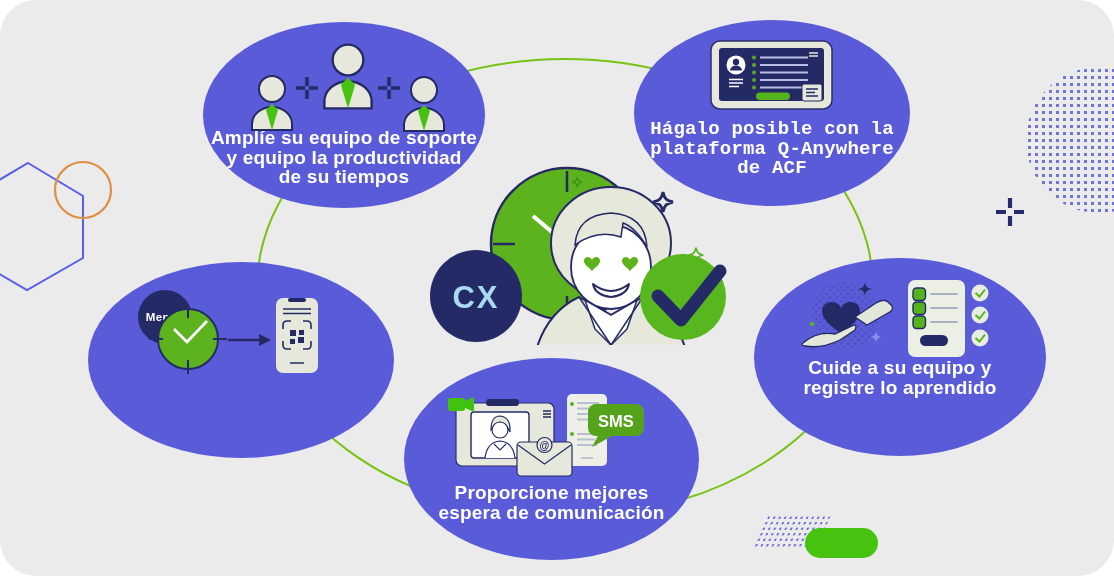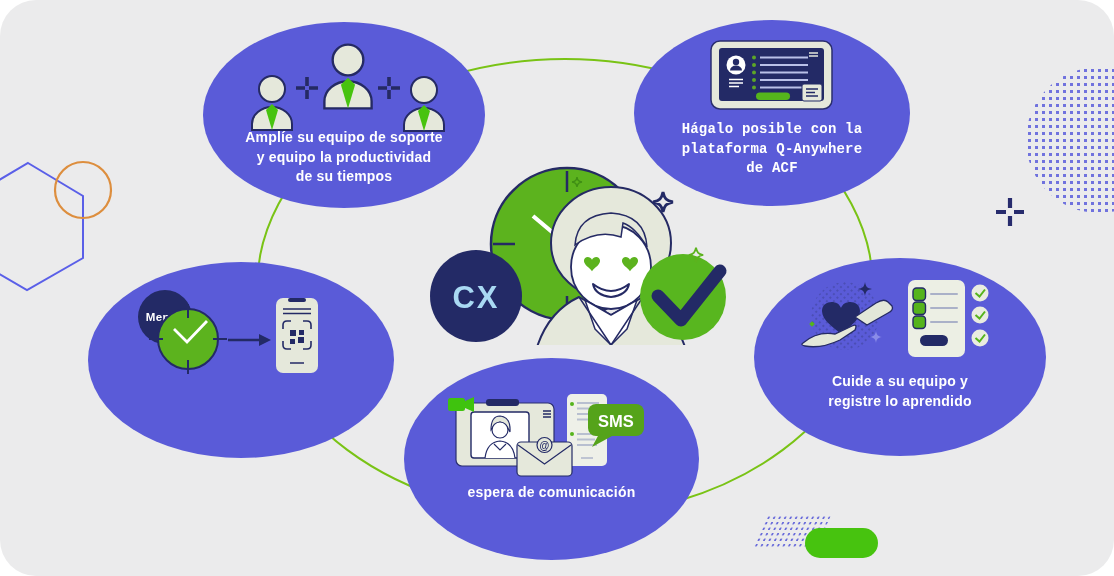--- a/index.html
+++ b/index.html
@@ -3,35 +3,35 @@
 <meta charset="utf-8">
 <style>
   html,body { margin:0; padding:0; background:#ffffff; font-family:"Liberation Sans",sans-serif; }
   .canvas { position:relative; width:1114px; height:576px; background:#ebebec; border-radius:36px; overflow:hidden; }
   svg { display:block; }
   svg text { font-family:"Liberation Sans",sans-serif; }
   .deco { position:absolute; left:0; top:0; }
   .bubble { position:absolute; background:#5a5bd8; border-radius:50%; }
   .bubble .icon { position:absolute; }
   .caption { position:absolute; left:0; right:0; text-align:center; color:#ffffff;
-             font-weight:bold; font-size:14px; line-height:19.5px; letter-spacing:.2px; }
+             font-weight:bold; font-size:19px; line-height:19.5px; letter-spacing:.2px; }
   #b1 { left:203px; top:22px;  width:282px; height:186px; }
   #b1 .caption { top:106px; }
   #b1 .icon { left:37px; top:18px; }
   #b2 { left:634px; top:20px;  width:276px; height:186px; }
   #b2 .caption { top:100px;font-family:Liberation Mono, monospace; }
   #b2 .icon { left:76px; top:20px; }
   #b3 { left:88px;  top:262px; width:306px; height:196px; }
   #b3 .caption { top:124px; }
   #b3 .icon { left:42px; top:23px; }
   #b4 { left:404px; top:358px; width:295px; height:202px; }
   #b4 .caption { top:125px; }
   #b4 .icon { left:37px; top:32px; }
   #b5 { left:754px; top:258px; width:292px; height:198px; }
-  #b5 .caption { top:114px; }
+  #b5 .caption { top:100px; }
   #b5 .icon { left:41px; top:17px; }
   .center-art { position:absolute; left:425px; top:165px; }
   .dots-circle { position:absolute; left:1026px; top:67px; width:146px; height:146px; border-radius:50%;
                  background-image:radial-gradient(circle,#7072de 1.5px,rgba(112,114,222,0) 1.8px);
                  background-size:7px 7px; }
   .dots-patch  { position:absolute; left:760px; top:515px; width:64px; height:32px; transform:skewX(-24deg);
                  background-image:radial-gradient(circle,#6a6cdb 1.2px,rgba(106,108,219,0) 1.4px);
                  background-size:5.5px 5.5px; }
   .green-pill  { position:absolute; left:805px; top:528px; width:73px; height:30px; border-radius:15px; background:#47c30f; }
 </style>
@@ -175,20 +175,21 @@
         <text x="175" y="37" text-anchor="middle" font-size="16.5" font-weight="bold" fill="#ffffff">SMS</text>
       </g>
       <g>
         <rect x="76" y="52" width="55" height="34" rx="4" fill="#e5e8db" stroke="#232a66" stroke-width="1.2"></rect>
         <path d="M77,55 L103.5,74 L130,55" fill="none" stroke="#232a66" stroke-width="1.2"></path>
         <circle cx="103.5" cy="55" r="7.5" fill="#e5e8db" stroke="#232a66" stroke-width="1.2"></circle>
         <text x="103.5" y="59" text-anchor="middle" font-size="10" font-weight="bold" fill="#232a66">@</text>
       </g>
     </svg>
     <div class="caption">
+      <div>Proporcione mejores</div>
       <div>espera de comunicación</div>
     </div>
   </div>
 
   <div class="bubble" id="b5">
     <svg class="icon" width="200" height="85" viewBox="0 0 200 85">
       <defs>
         <pattern id="ht" width="5" height="5" patternUnits="userSpaceOnUse" patternTransform="rotate(45)">
           <rect width="2" height="2" fill="#4b4eb5"></rect>
         </pattern>

